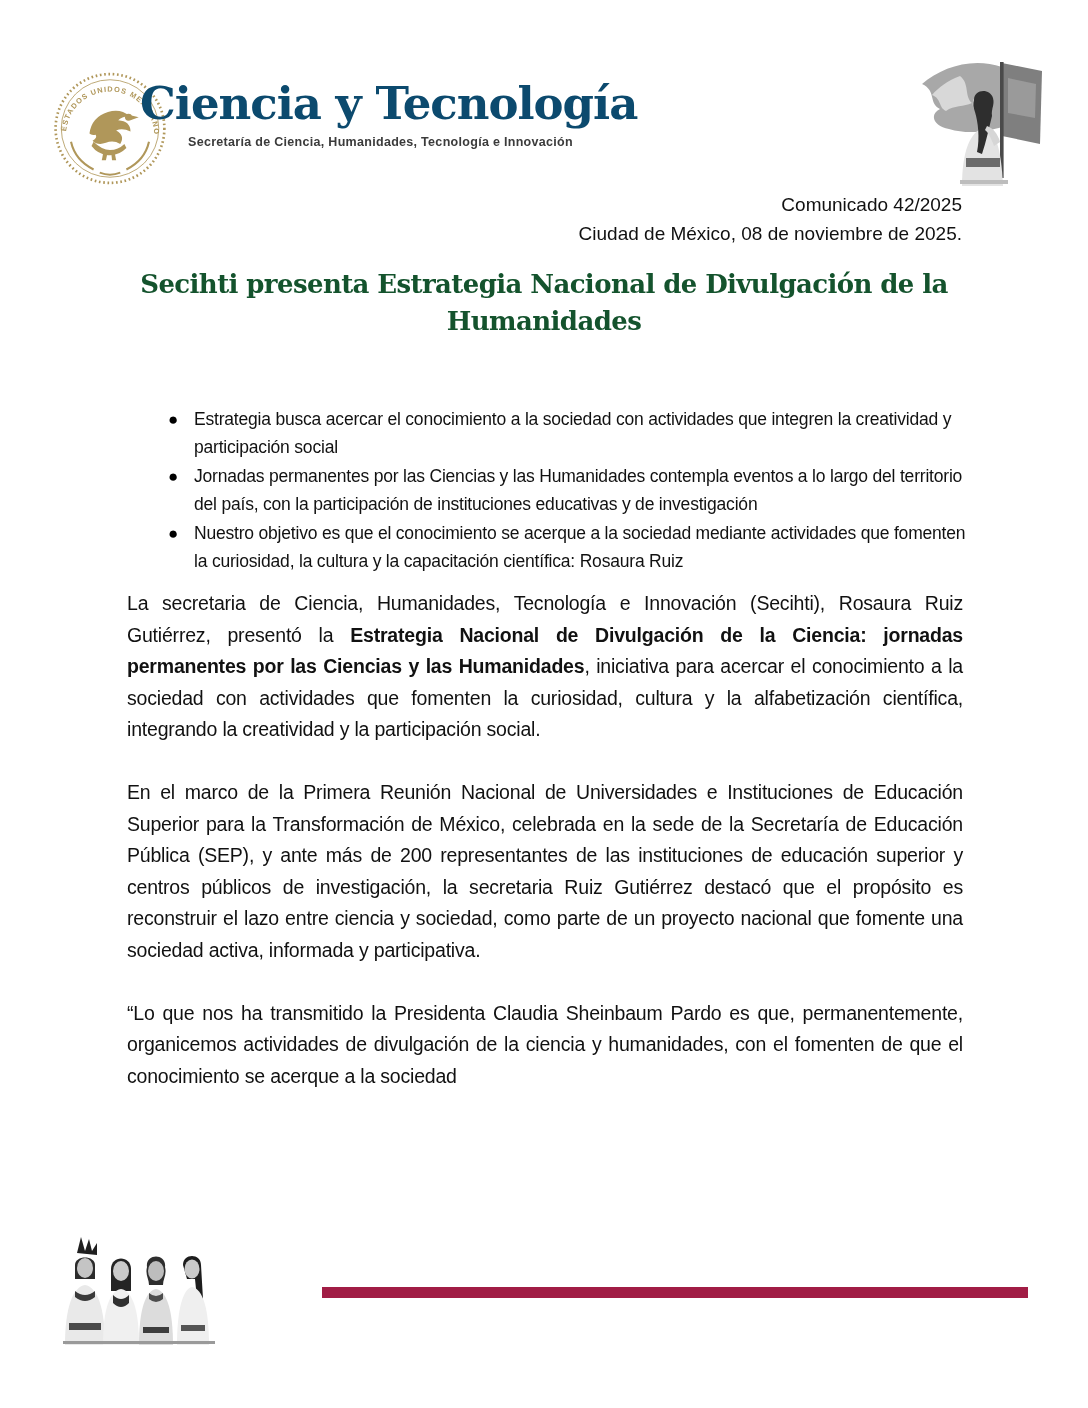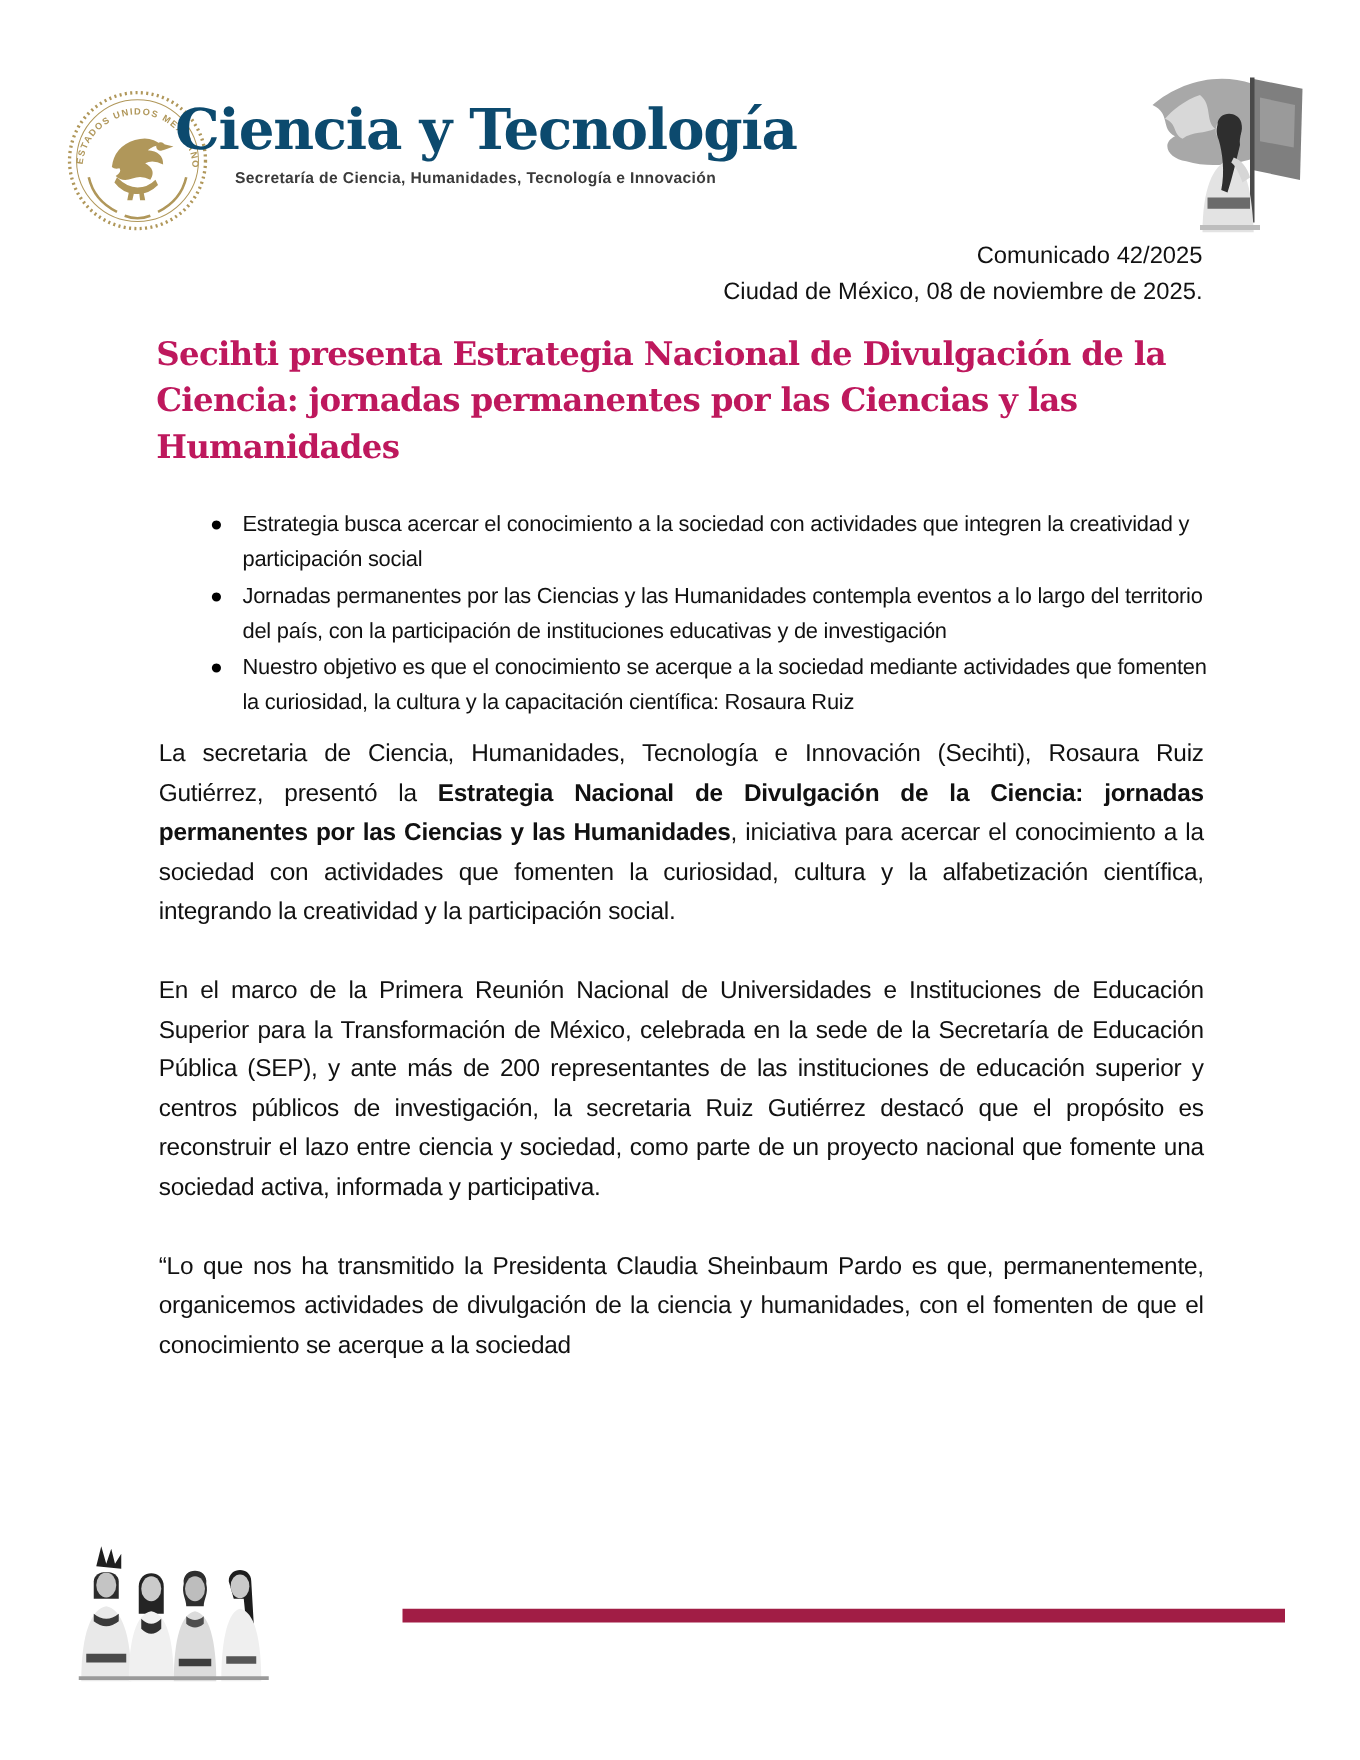--- a/index.html
+++ b/index.html
@@ -34,26 +34,27 @@
   }
   .hero{position:absolute;left:890px;top:58px;width:158px;height:128px;}
   
   .meta{
     position:absolute;right:126px;top:190px;
     text-align:right;font-size:19px;line-height:29px;color:#111;margin-left:16px;
   }
   
   .doc-title{
     position:absolute;left:125px;top:266px;width:838px;
+    text-align:center;
     font-family:"DejaVu Serif", serif;
     font-weight:bold;
     font-size:26px;
     line-height:37px;
     letter-spacing:-0.6px;
-    color:#be185d;
+    color:#14532d;
   }
   .doc-title .tline{white-space:nowrap;}
   
   .bullets{position:absolute;left:168px;top:406px;width:800px;}
   .bullet{display:flex;align-items:flex-start;margin-bottom:2px;}
   .bullet .dot{
     flex:0 0 auto;width:26px;
     font-size:17px;line-height:27.5px;color:#000;
   }
   .bullet .btext{
@@ -140,21 +141,20 @@
     <path d="M70 122 L118 122 L118 126 L70 126 Z" fill="#bdbdbd"></path>
   </svg>
 
   <div class="meta">
     <div>Comunicado 42/2025</div>
     <div>Ciudad de México, 08 de noviembre de 2025.</div>
   </div>
 
   <div class="doc-title">
     <div class="tline">Secihti presenta Estrategia Nacional de Divulgación de la</div>
-    <div class="tline">Ciencia: jornadas permanentes por las Ciencias y las</div>
     <div class="tline">Humanidades</div>
   </div>
 
   <div class="bullets">
     <div class="bullet">
       <span class="dot">●</span>
       <span class="btext">Estrategia busca acercar el conocimiento a la sociedad con actividades que integren la creatividad y participación social</span>
     </div>
     <div class="bullet">
       <span class="dot">●</span>

